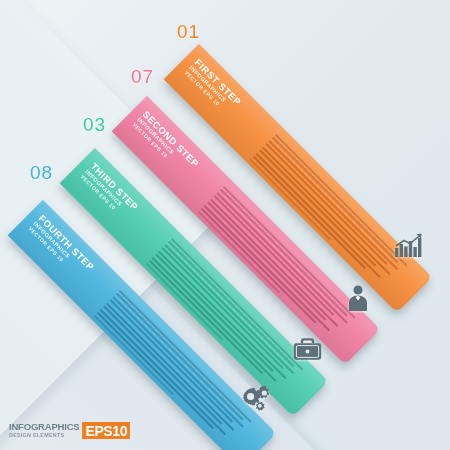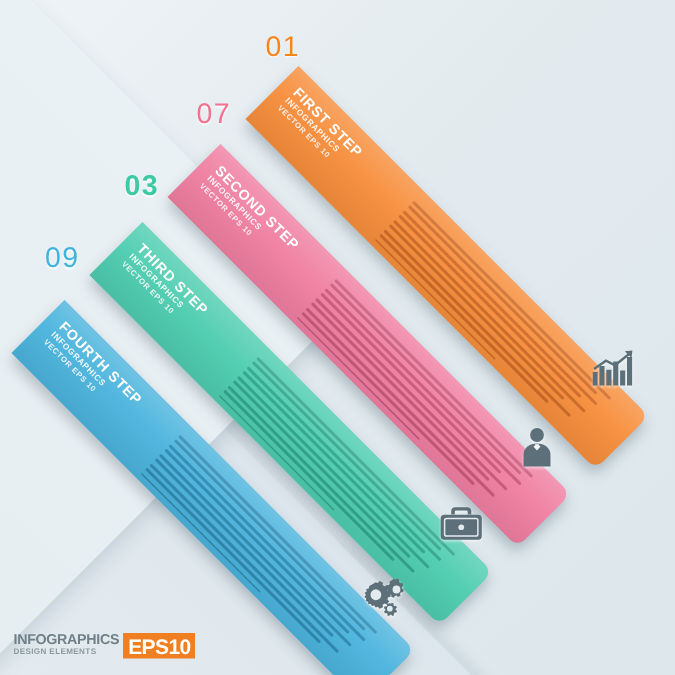--- a/index.html
+++ b/index.html
@@ -100,22 +100,22 @@
 
 <div id="stage">
 
   <div class="sheet sheet-far"></div>
   <div class="sheet sheet-bottom"></div>
   <div class="sheet sheet-top"></div>
   <div class="sheet sheet-corner"></div>
 
   <div class="num" style="left:177px;top:21px;color:#f5851f;">01</div>
   <div class="num" style="left:131px;top:66px;color:#f2738f;">07</div>
-  <div class="num" style="left:83px;top:114px;color:#3ec9a7;font-weight:bold;">03</div>
-  <div class="num" style="left:30px;top:162px;color:#3fb4dc;">09</div>
+  <div class="num" style="left:83px;top:114px;color:#3ec9a7;">03</div>
+  <div class="num" style="left:30px;top:162px;color:#3fb4dc;">08</div>
 
   <div class="ribbon" style="left:43px;top:200px;background:#4bb4dd;">
     <div class="ribbon-head">
       <div class="t1">FOURTH STEP</div>
       <div class="t2">INFOGRAPHICS</div>
       <div class="t3">VECTOR EPS 10</div>
     </div>
     <div class="ribbon-body">
       <div class="ln" style="background:#1d6f96;width:100%"></div>
       <div class="ln" style="background:#1d6f96;width:96%"></div>

